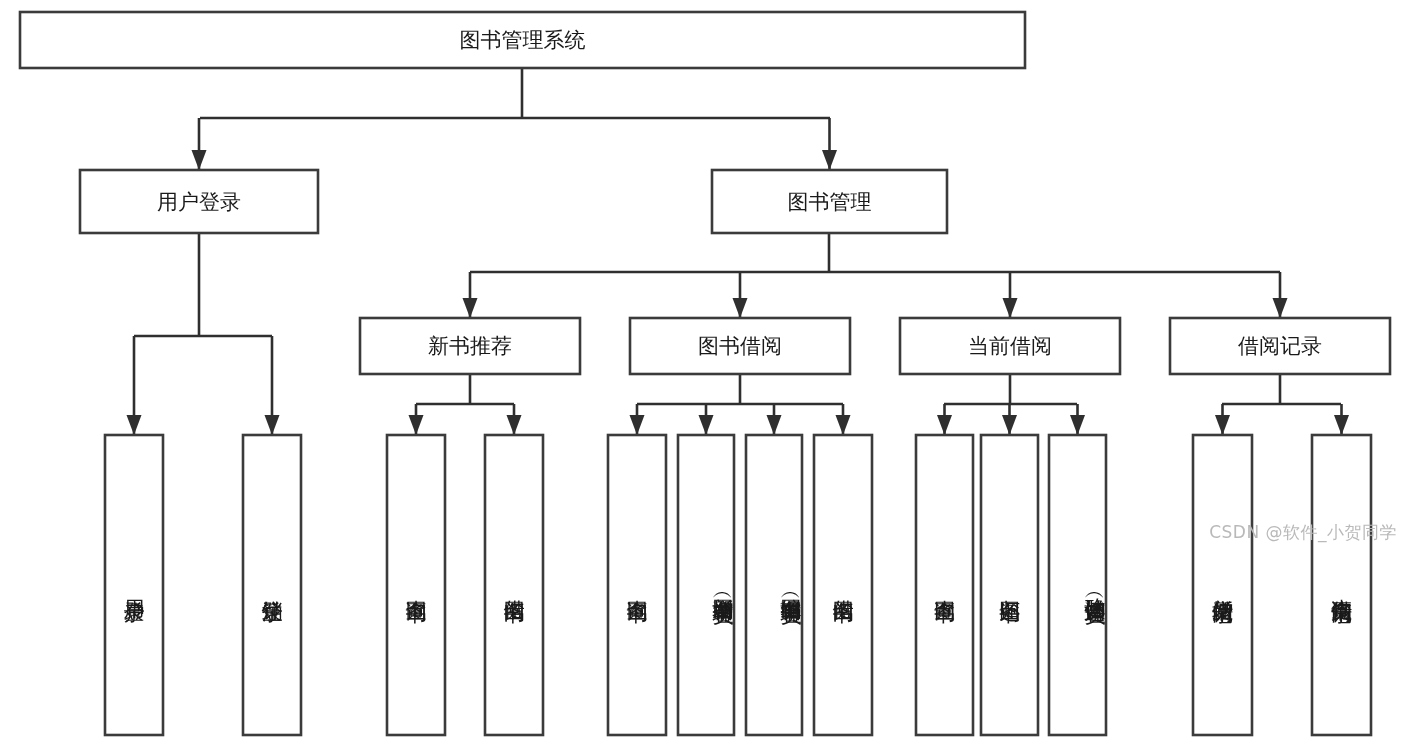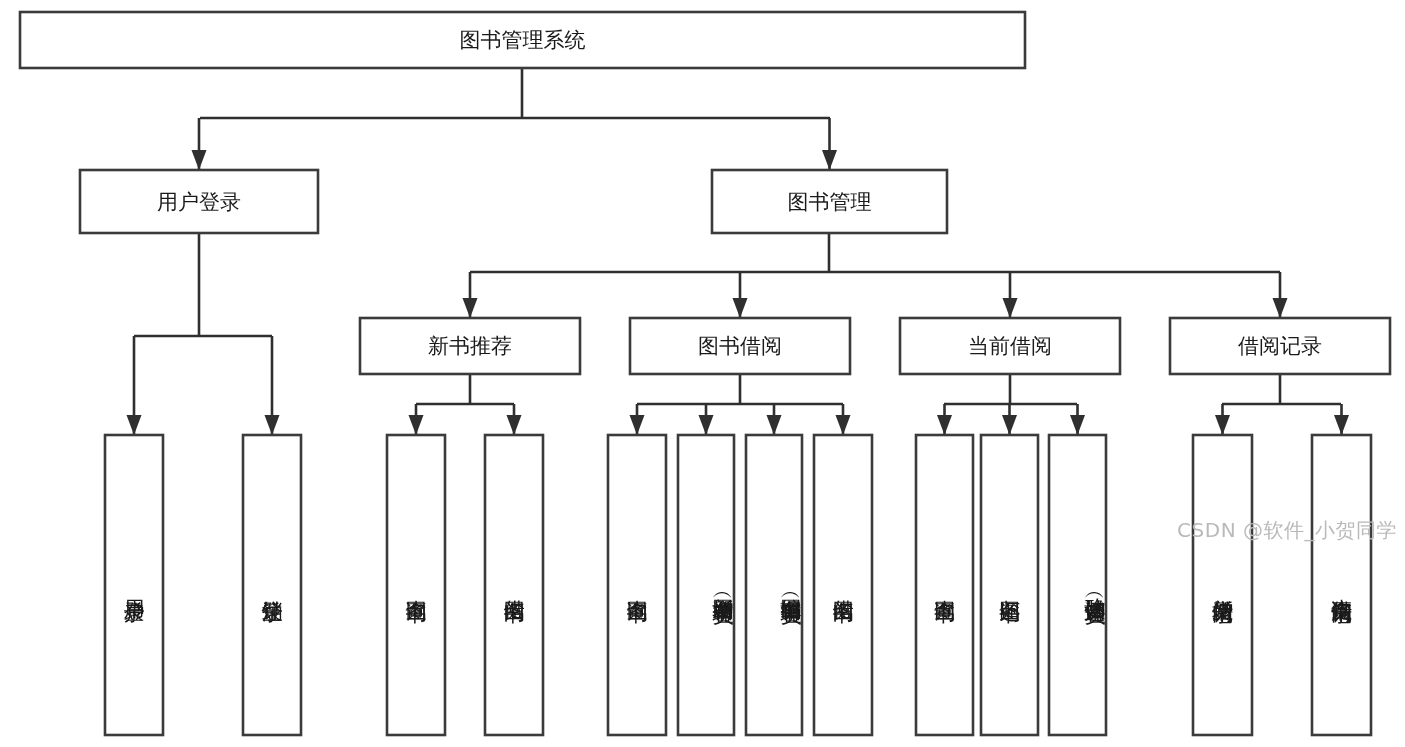--- a/index.html
+++ b/index.html
@@ -62,21 +62,21 @@
     white-space: nowrap;
     pointer-events: none;
   }
   .leaf-label-wrap.center {
     align-items: center;
   }
   .watermark {
     position: absolute;
     right: 8px;
     bottom: 6px;
-    font-size: 20px;
+    font-size: 17px;
     color: #b9b9b9;
     letter-spacing: 0.5px;
     font-family: "DejaVu Sans", "Liberation Sans", sans-serif;
     white-space: nowrap;
   }
 </style>
 </head>
 <body>
 
 <div id="diagram-root">

